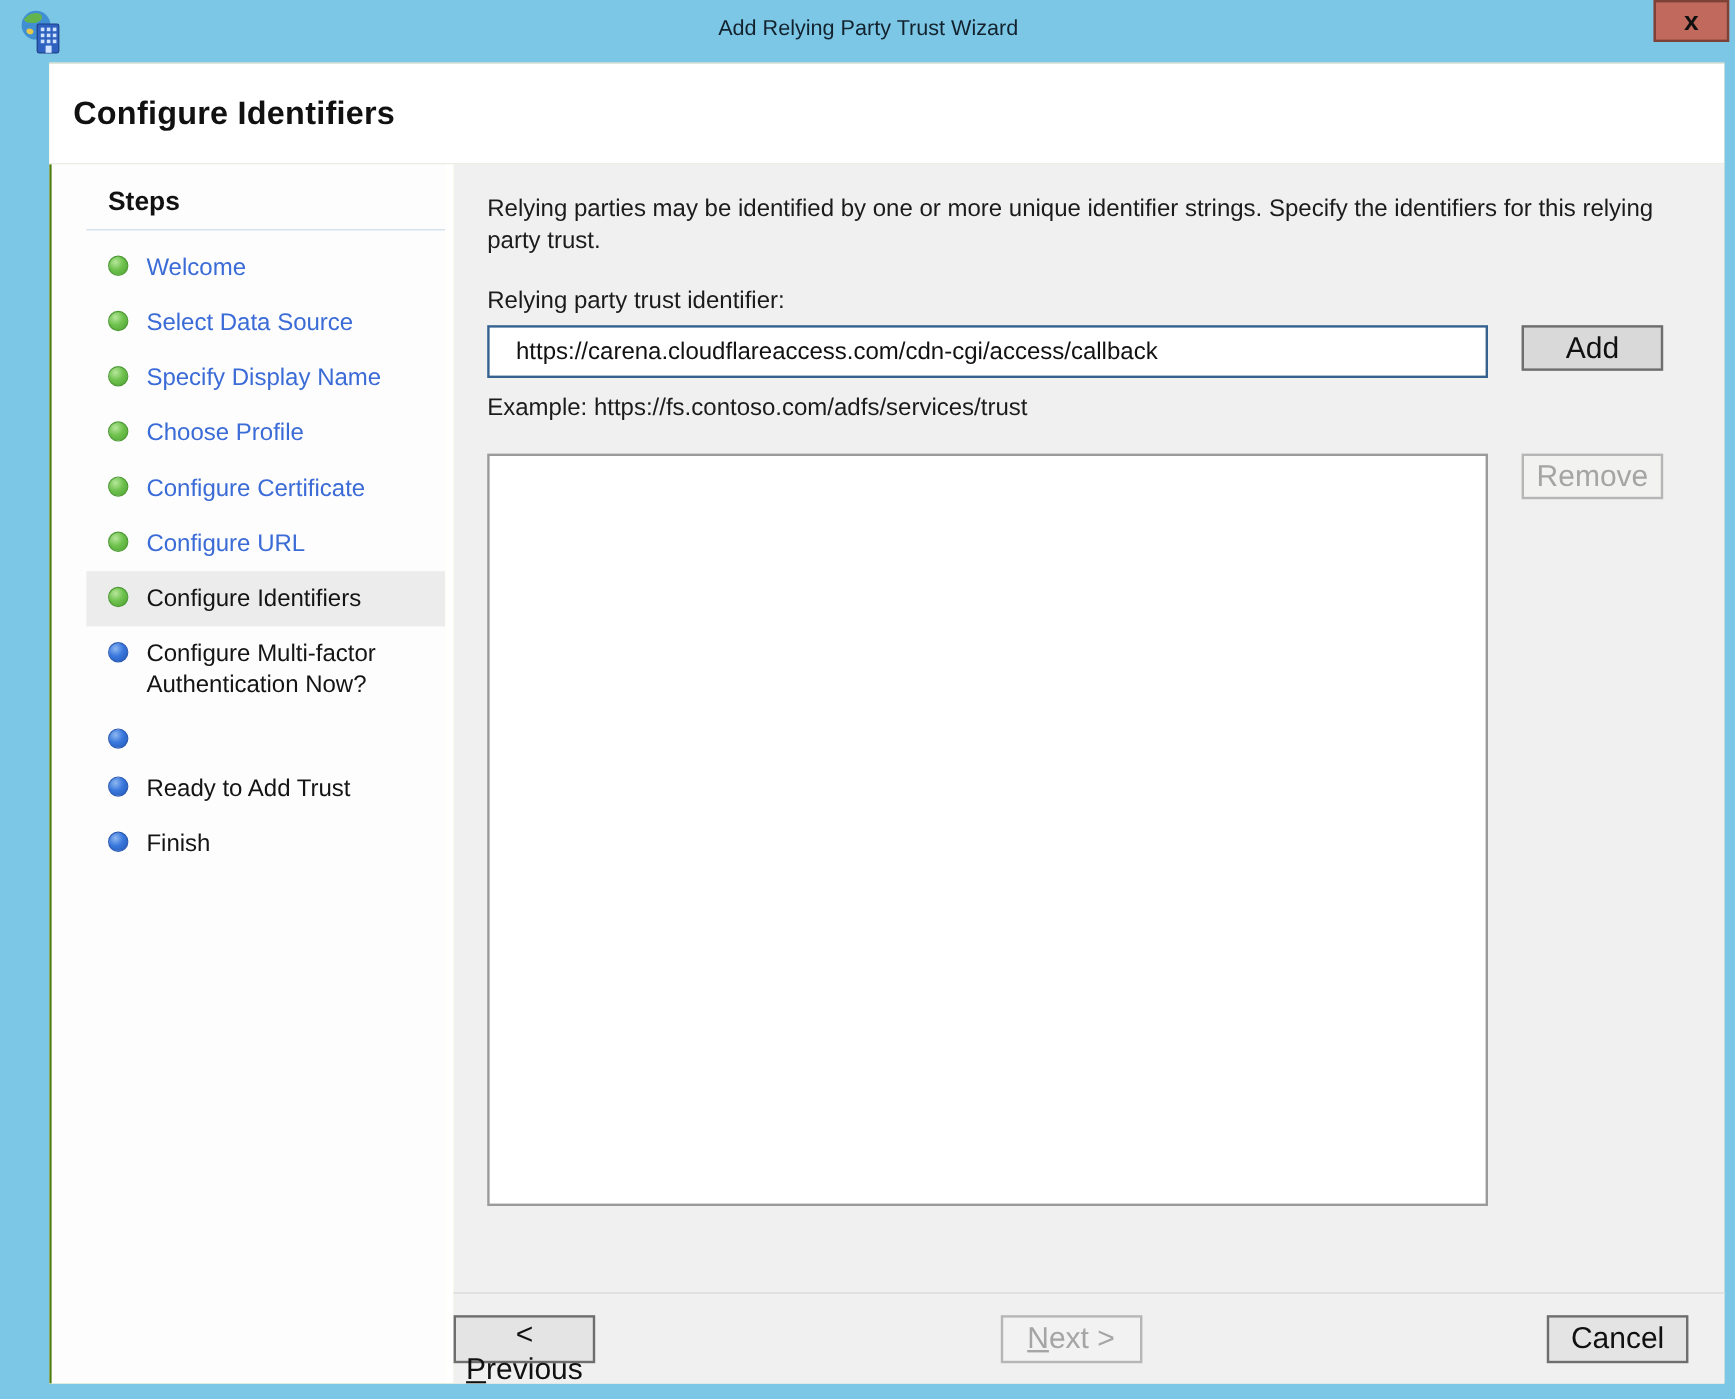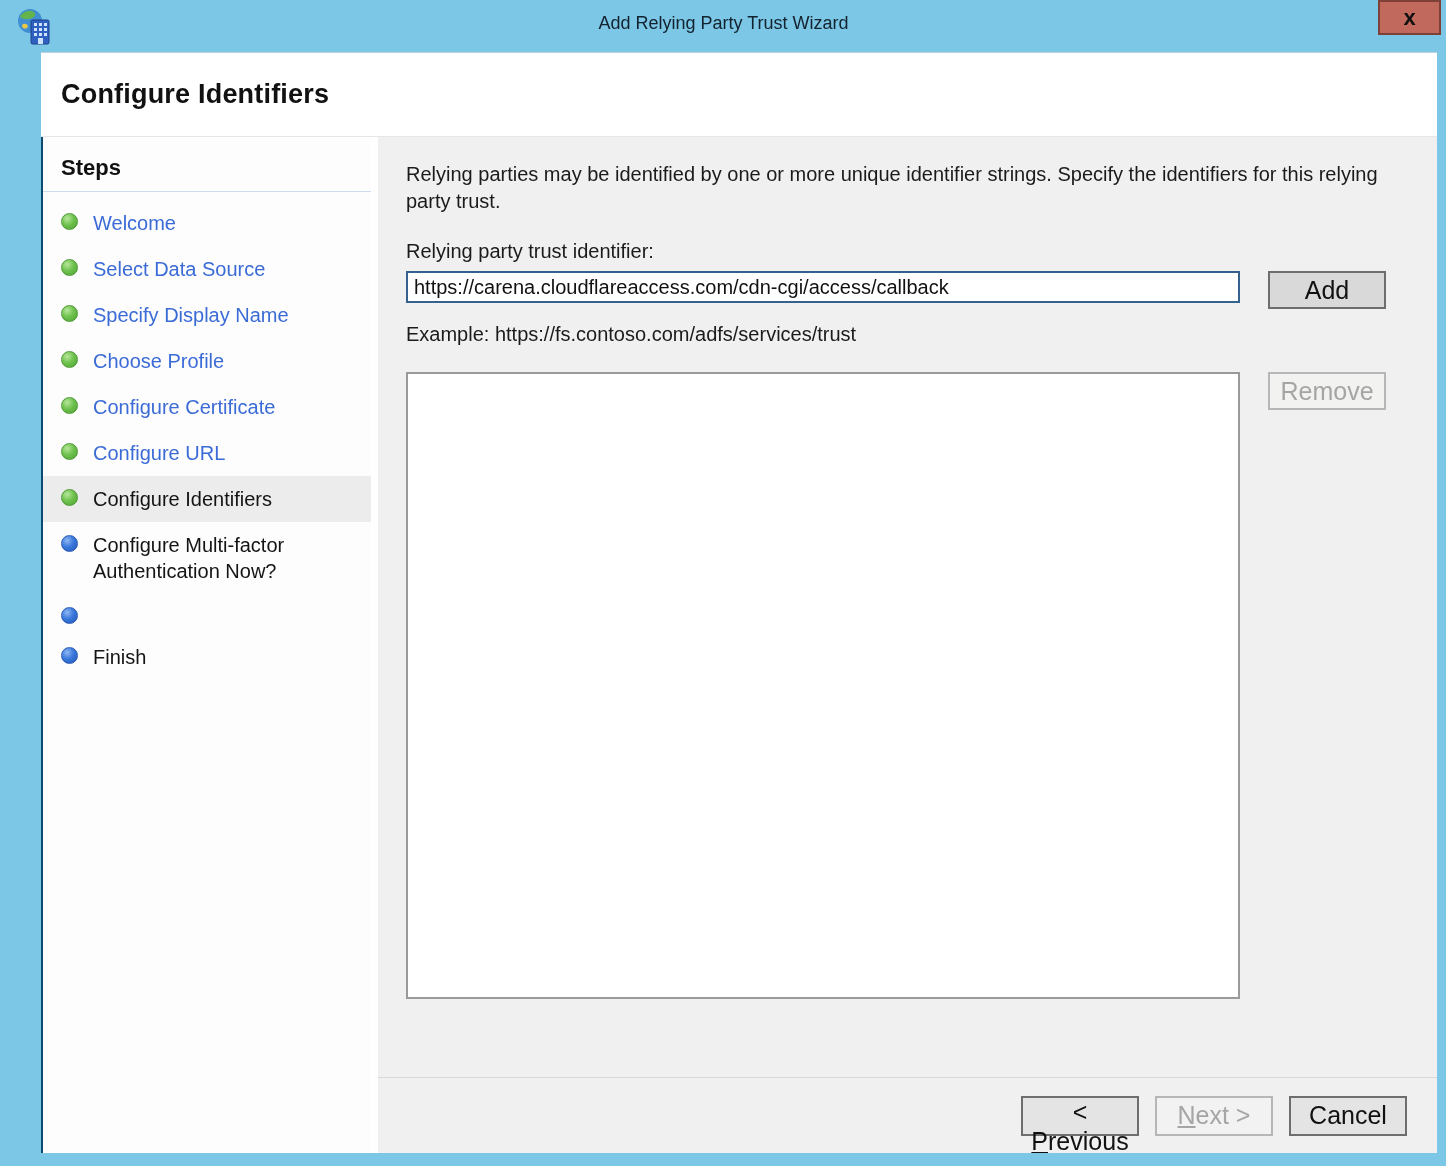--- a/index.html
+++ b/index.html
@@ -52,23 +52,24 @@
     padding-left: 20px;
     background: #ffffff;
     border-bottom: 1px solid #e6e6e6;
   }
   .page-header h1 { font-size: 27px; font-weight: bold; color: #111; letter-spacing: 0.2px; }
   .body { flex: 1; display: flex; min-height: 0; }
   
   .sidebar {
     flex: 0 0 330px;
     background: #fdfdfd;
-    border-left: 2px solid #0c4a6e;
+    border-left: 2px solid #4d7c0f;
     padding-top: 10px;
     overflow: hidden;
+    padding-left: 29px;
   }
   .steps-heading {
     font-size: 22px; font-weight: bold; color: #111;
     padding: 8px 0 10px 18px;
     border-bottom: 1px solid #cddcec;
     margin-bottom: 8px;
   }
   .step-item {
     display: flex; align-items: flex-start;
     padding: 10px 8px 10px 18px;
@@ -96,26 +97,26 @@
     display: flex; flex-direction: column;
     min-width: 0;
   }
   .content { flex: 1; padding: 24px 24px 0 28px; }
   .intro { line-height: 27px; max-width: 1030px; margin-bottom: 25px; }
   .field-label { margin-bottom: 8px; }
   .row { display: flex; align-items: flex-start; }
   .row .grow-col { flex: 1; max-width: 865px; }
   .row .btn-col { flex: 0 0 145px; margin-left: 28px; }
   .identifier-input {
-    width: 100%; height: 32px;
+    width: 100%; height: 44px;
     border: 2px solid #35618f;
     background: #ffffff;
     font-family: "Liberation Sans", sans-serif;
     font-size: 20px; color: #111;
-    padding: 0 6px;
+    padding: 0 22px;
     outline: none;
   }
   .win-btn {
     width: 118px; height: 38px;
     background: #d9d9d9;
     border: 2px solid #6e6e6e;
     font-family: "Liberation Sans", sans-serif;
     font-size: 25px; color: #111;
     cursor: pointer;
   }
@@ -128,21 +129,21 @@
   .example { margin: 14px 0 26px 0; color: #1b1b1b; }
   .listbox {
     width: 100%; max-width: 865px; height: 627px;
     background: #ffffff;
     border: 2px solid #9a9a9a;
   }
   
   .footer {
     flex: 0 0 76px;
     border-top: 1px solid #d8d8d8;
-    display: flex; align-items: center; justify-content: flex-end;
+    display: flex; align-items: center; justify-content: space-between;
     padding-right: 30px; gap: 16px;
     background: #f0f0f0;
   }
   .footer .win-btn { height: 40px; background: #e4e4e4; }
   .footer .win-btn.disabled { background: #f2f2f2; }
   .underline { text-decoration: underline; }
 </style>
 </head>
 <body>
 
@@ -213,20 +214,24 @@
             </div>
             <div class="step-item pending">
               <span class="bullet"></span>
               <span class="step-label">Configure Multi-factor Authentication Now?</span>
             </div>
             <div class="step-item pending">
               <span class="bullet"></span>
             </div>
             <div class="step-item pending">
               <span class="bullet"></span>
+              <span class="step-label">Ready to Add Trust</span>
+            </div>
+            <div class="step-item pending">
+              <span class="bullet"></span>
               <span class="step-label">Finish</span>
             </div>
           </div>
       </div>
 
       <div class="gap"></div>
 
       <div class="main">
         <div class="content">
           <p class="intro">Relying parties may be identified by one or more unique identifier strings. Specify the identifiers for this relying party trust.</p>

